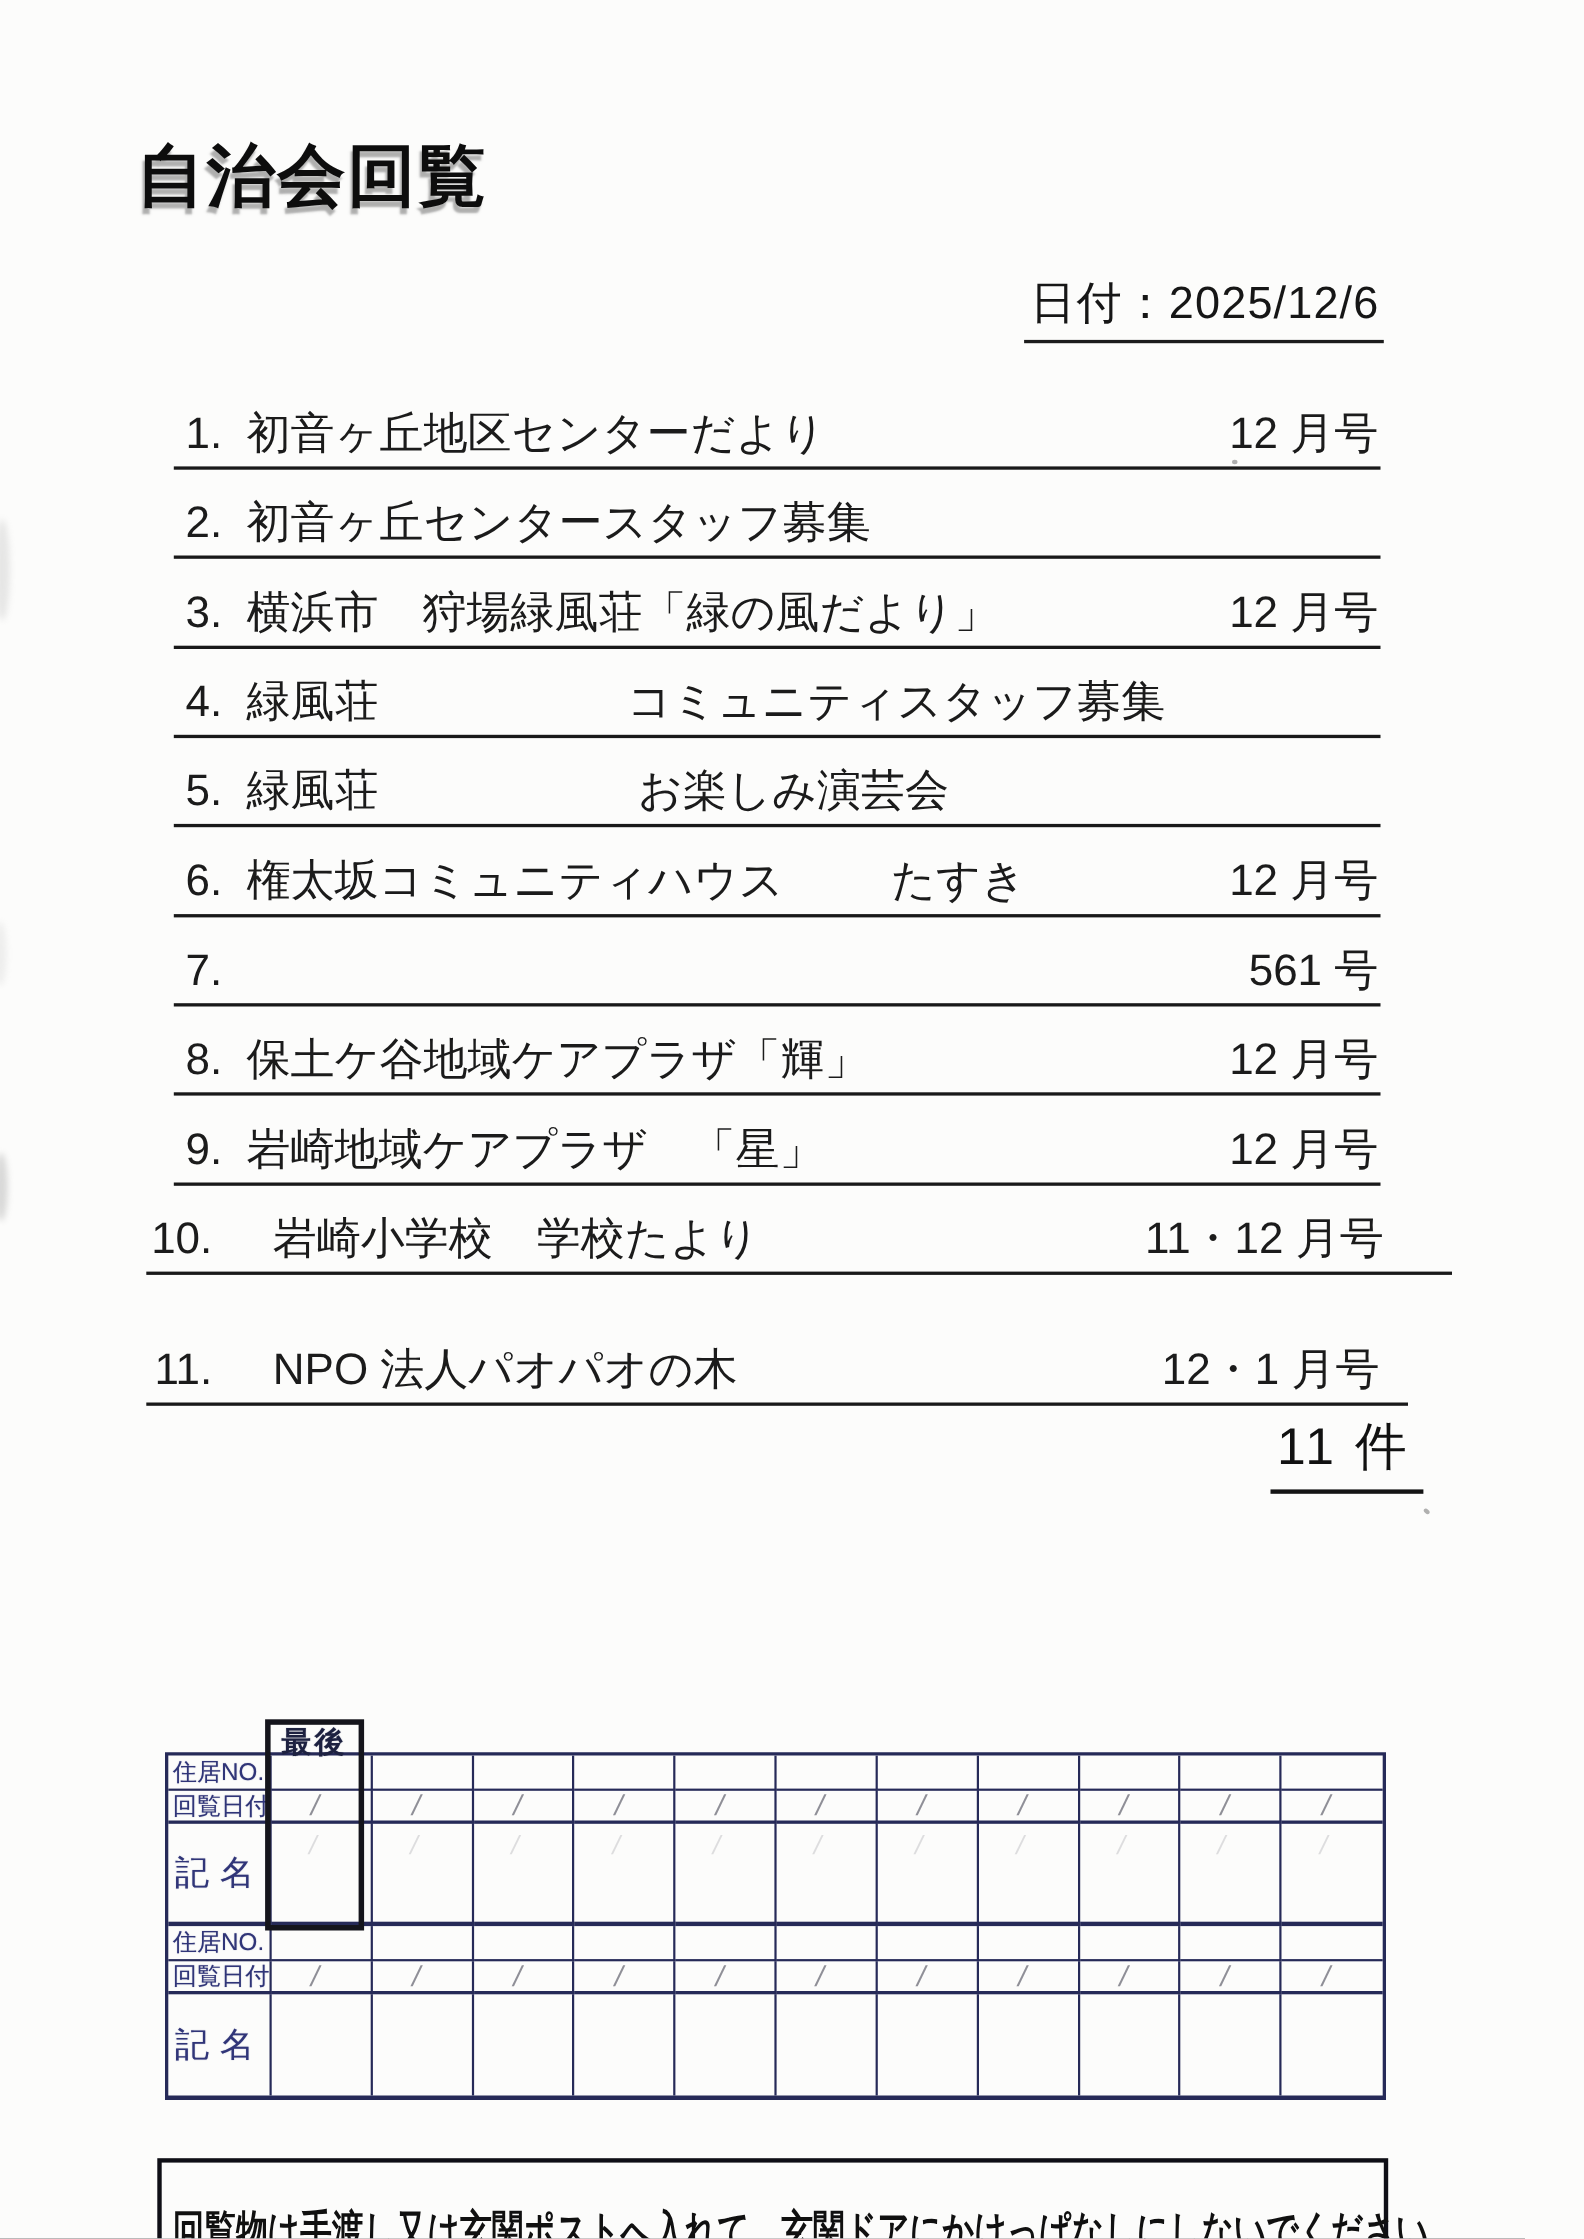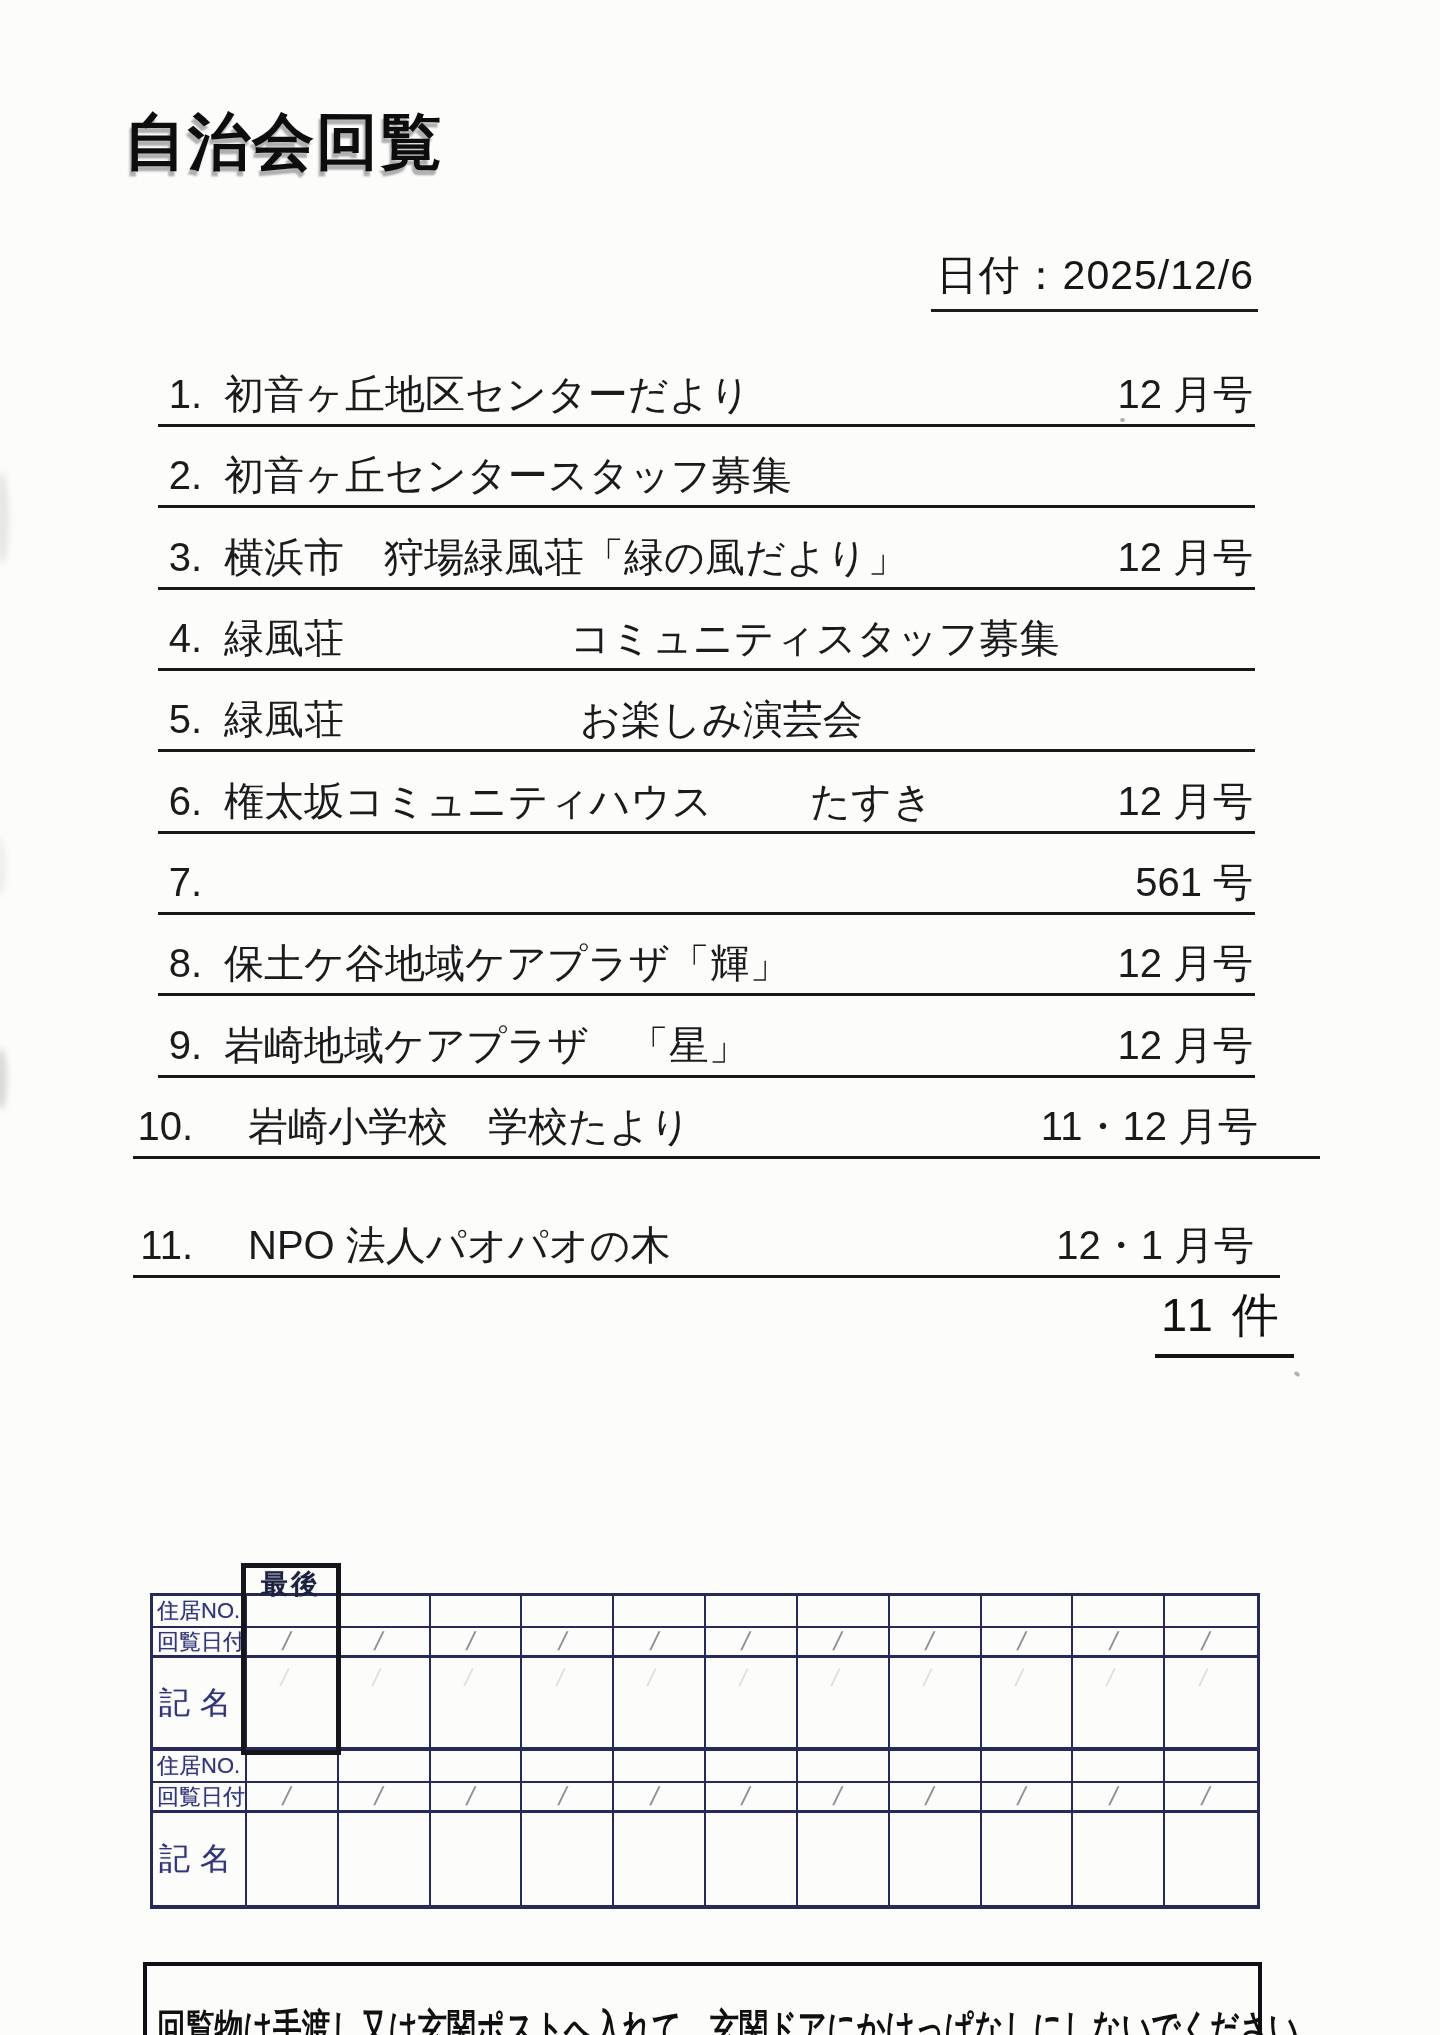--- a/index.html
+++ b/index.html
@@ -4,21 +4,21 @@
 <style>
   html,body{margin:0;padding:0;background:#888;}
   .page{
     position:relative; width:1440px; height:2035px; margin:0 auto;
     background:#fcfcfb; overflow:hidden;
     font-family:"Liberation Sans","DejaVu Sans",sans-serif;
     color:#1b1b1b;
   }
   
   .doc-title{
-    position:absolute; left:124px; top:100px;
+    position:absolute; left:124px; top:118px;
     font-size:62px; font-weight:bold; letter-spacing:2px; color:#0d0d0d;
     text-shadow:-2px 5px 2px rgba(110,110,110,0.55);
   }
   .date-line{
     position:absolute; top:211px; right:182px;
     font-size:41px; letter-spacing:1px; color:#161616;
     padding:0 4px 6px 6px; border-bottom:3px solid #1c1c1c;
     white-space:nowrap;
     margin-top:37px;
   }
@@ -68,21 +68,21 @@
     text-shadow:0 0 1px rgba(48,53,120,.5); white-space:nowrap;
   }
   .kc.lab.name{justify-content:center; padding-left:2px; font-size:31px; letter-spacing:10px;}
   .kc.datecell{display:flex; align-items:center; justify-content:center;}
   .slash{color:#8f8f97; font-size:26px; transform:skewX(-12deg); margin-left:-10px;}
   .ghost{
     position:absolute; top:6px; left:38%;
     color:#8f8f97; opacity:.28; font-size:24px; transform:skewX(-12deg);
   }
   .saigo{
-    position:absolute; left:241px; top:1563px; width:100px; height:192px;
+    position:absolute; left:241px; top:1563px; width:90px; height:192px;
     border:5px solid #15151c; box-sizing:border-box; z-index:3;
     background:transparent; pointer-events:none;
   }
   .saigo span{
     display:block; text-align:center; margin-top:-2px;
     font-size:27px; font-weight:bold; letter-spacing:3px; color:#1d2140;
     text-shadow:0 0 1px rgba(30,35,70,.5);
   }
   
   .footer-box{

